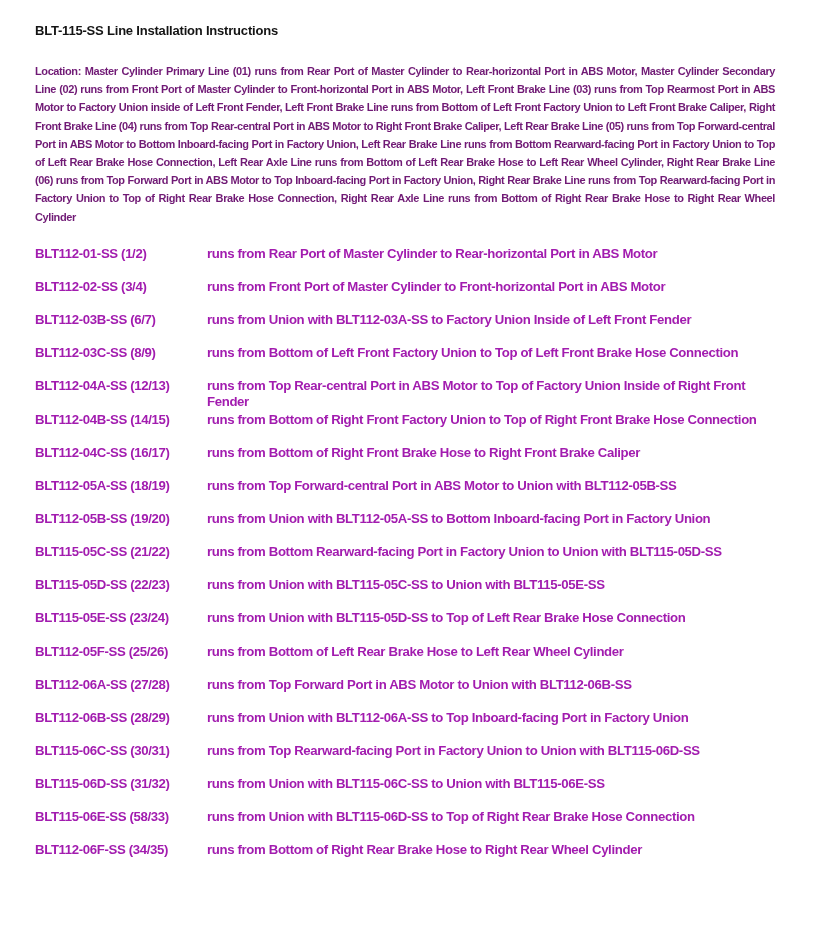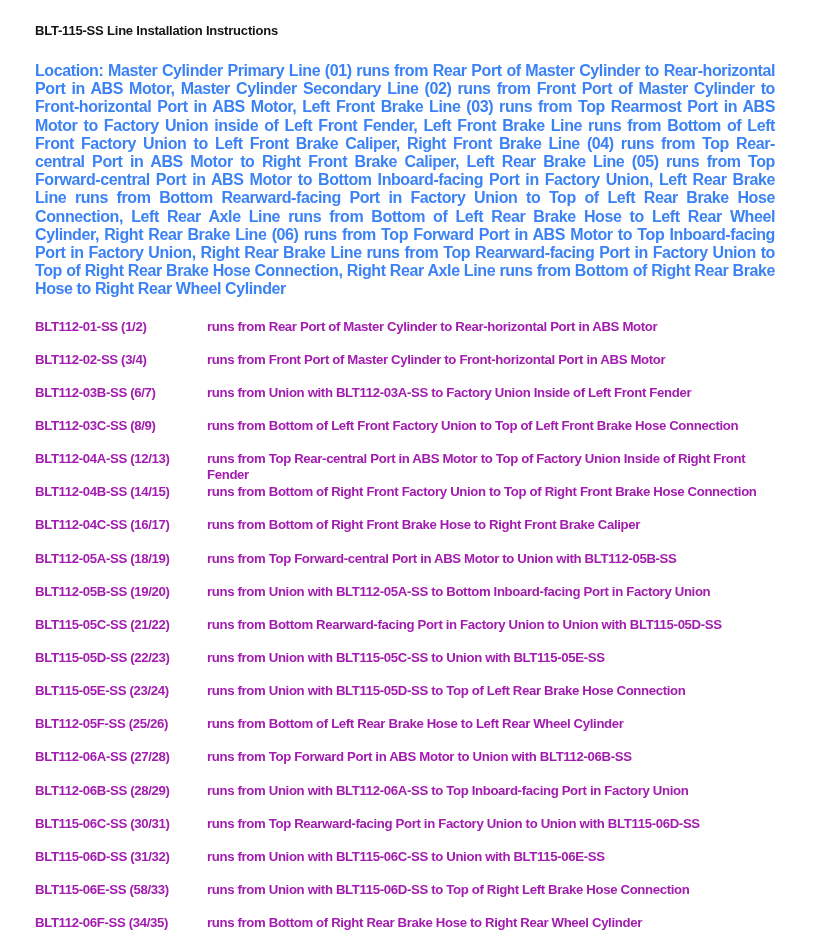--- a/index.html
+++ b/index.html
@@ -25,26 +25,26 @@
     margin: 0;
     font-size: 13px;
     line-height: 19px;
     font-weight: 700;
     letter-spacing: -0.2px;
     color: #141414;
   }
   .location-para {
     margin: 22px 0 0 0;
     width: 740px;
-    font-size: 16px;
+    font-size: 11px;
     line-height: 18.2px;
     font-weight: 700;
     letter-spacing: -0.4px;
     text-align: justify;
-    color: #3b82f6;
+    color: #701a75;
   }
   .parts-list {
     margin-top: 20px;
   }
   .part-row {
     display: flex;
     align-items: flex-start;
     height: 33.15px;
     font-size: 13.2px;
     line-height: 16px;
@@ -151,21 +151,21 @@
     <span class="part-description">runs from Top Rearward-facing Port in Factory Union to Union with BLT115-06D-SS</span>
   </div>
 
   <div class="part-row">
     <span class="part-number">BLT115-06D-SS (31/32)</span>
     <span class="part-description">runs from Union with BLT115-06C-SS to Union with BLT115-06E-SS</span>
   </div>
 
   <div class="part-row">
     <span class="part-number">BLT115-06E-SS (58/33)</span>
-    <span class="part-description">runs from Union with BLT115-06D-SS to Top of Right Left Brake Hose Connection</span>
+    <span class="part-description">runs from Union with BLT115-06D-SS to Top of Right Rear Brake Hose Connection</span>
   </div>
 
   <div class="part-row">
     <span class="part-number">BLT112-06F-SS (34/35)</span>
     <span class="part-description">runs from Bottom of Right Rear Brake Hose to Right Rear Wheel Cylinder</span>
   </div>
 </div>
 </div>
 
 </body></html>

